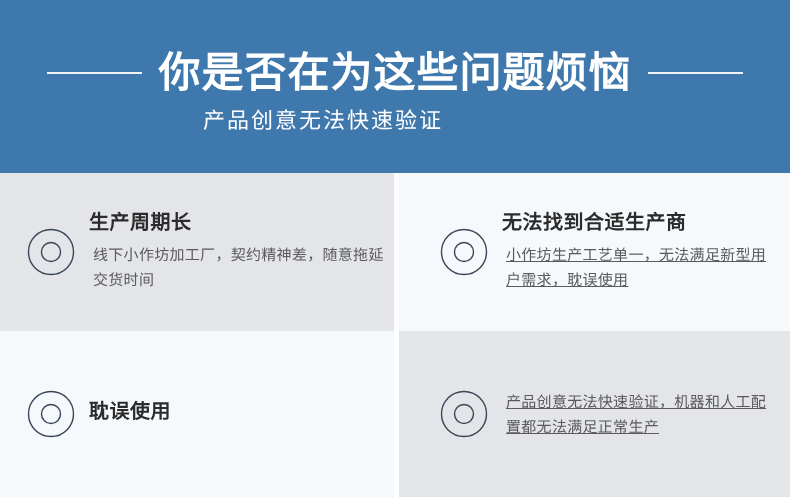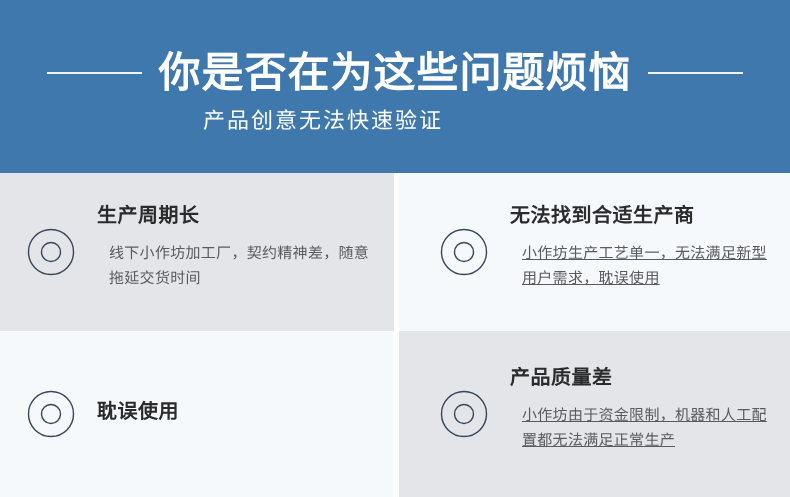--- a/index.html
+++ b/index.html
@@ -88,21 +88,20 @@
     display: flex;
     align-items: center;
   }
   .cell.tone-gray  { background: #e3e5e8; }
   .cell.tone-light { background: #f5f9fc; }
 
   .cell-inner {
     display: flex;
     align-items: center;
     width: 100%;
-    gap: 8px;
   }
   .cell.col-left .cell-inner  { padding-left: 27px; }
   .cell.col-right .cell-inner { padding-left: 41px; }
 
   
   .ring-icon {
     flex: 0 0 auto;
     width: 48px;
     height: 48px;
     margin-right: 14px;
@@ -122,21 +121,21 @@
     line-height: 26px;
     letter-spacing: 0.5px;
     margin: 0 0 7px 0;
     white-space: nowrap;
   }
   .cell-desc {
     font-size: 15px;
     color: #5b5b5b;
     line-height: 25px;
     letter-spacing: 0.3px;
-    margin: 12px;
+    margin: 4px;
     max-width: 300px;
   }
   .cell.col-right .cell-desc { max-width: 272px; text-decoration: underline; }
 </style>
 </head>
 <body>
 
 <div class="page">
 
   <div class="banner">
@@ -196,20 +195,19 @@
 
     <div class="cell tone-gray col-right">
       <div class="cell-inner">
         <span class="ring-icon">
           <svg width="48" height="48" viewBox="0 0 48 48" aria-hidden="true">
             <circle cx="24" cy="24" r="22.5" fill="none" stroke="#3a4557" stroke-width="1.4"></circle>
             <circle cx="24" cy="24" r="9.5" fill="none" stroke="#3a4557" stroke-width="1.4"></circle>
           </svg>
         </span>
         <div class="cell-text">
-          <p class="cell-title">产品质量差</p>
-          <p class="cell-desc">小作坊由于资金限制，机器和人工配置都无法满足正常生产</p>
+          <p class="cell-desc">产品创意无法快速验证，机器和人工配置都无法满足正常生产</p>
         </div>
       </div>
     </div>
 
   </div>
 </div>
 
 </body></html>

